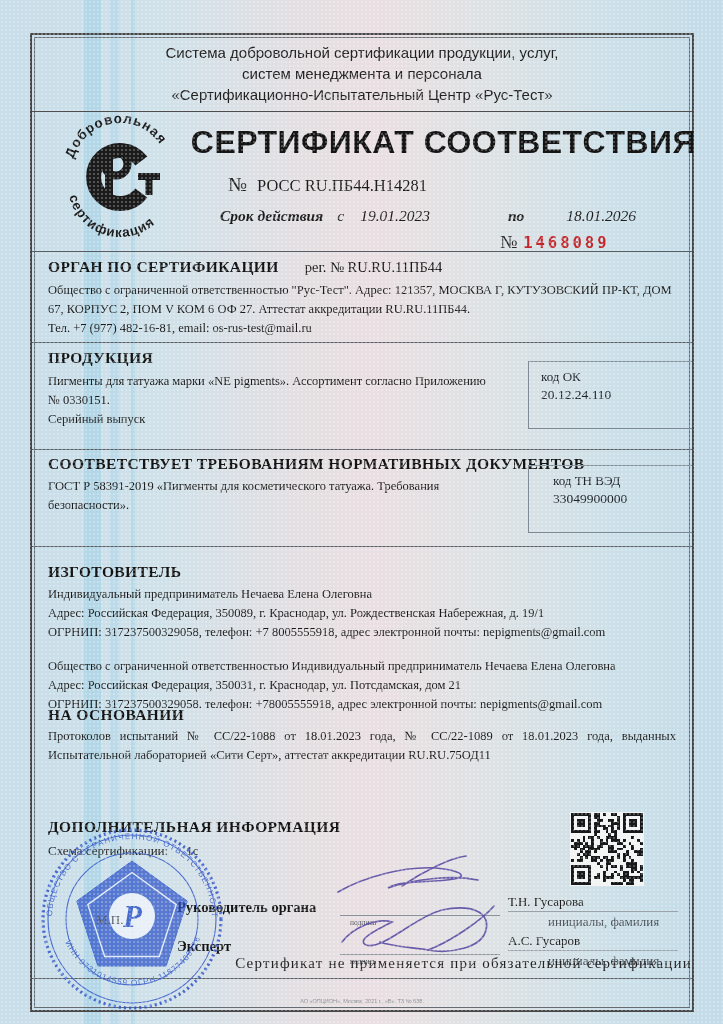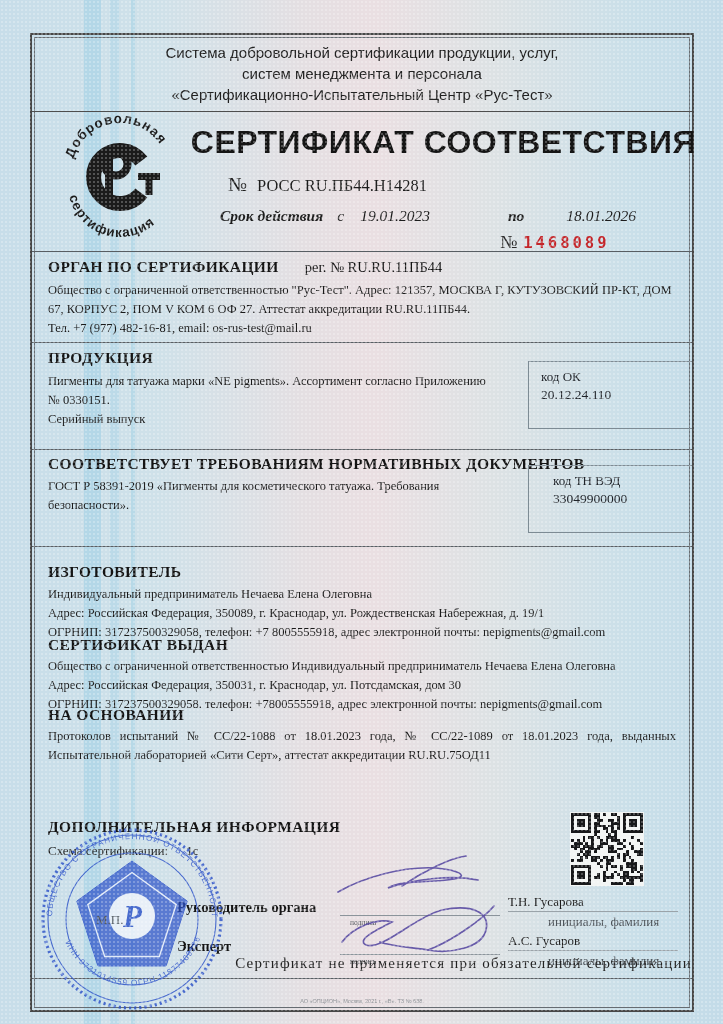--- a/index.html
+++ b/index.html
@@ -197,24 +197,23 @@
 
   <div class="rule r4"></div>
 
   <div class="sec-head man-head">ИЗГОТОВИТЕЛЬ</div>
   <div class="body-text man-text">
     <span>Индивидуальный предприниматель Нечаева Елена Олеговна</span>
     <span>Адрес: Российская Федерация, 350089, г. Краснодар, ул. Рождественская Набережная, д. 19/1</span>
     <span>ОГРНИП: 317237500329058, телефон: +7 8005555918, адрес электронной почты: nepigments@gmail.com</span>
   </div>
 
-  <div class="sec-head issued-head">СЕРТИФИКАТ ВЫДАН</div>
   <div class="body-text issued-text">
     <span>Общество с ограниченной ответственностью Индивидуальный предприниматель Нечаева Елена Олеговна</span>
-    <span>Адрес: Российская Федерация, 350031, г. Краснодар, ул. Потсдамская, дом 30</span>
+    <span>Адрес: Российская Федерация, 350031, г. Краснодар, ул. Потсдамская, дом 21</span>
     <span>ОГРНИП: 317237500329058. телефон: +78005555918, адрес электронной почты: nepigments@gmail.com</span>
   </div>
 
   <div class="sec-head basis-head">НА ОСНОВАНИИ</div>
   <div class="body-text basis-text">
     <span class="just">Протоколов испытаний № СС/22-1088 от 18.01.2023 года, № СС/22-1089 от 18.01.2023 года, выданных</span>
     <span>Испытательной лабораторией «Сити Серт», аттестат аккредитации RU.RU.75ОД11</span>
   </div>
 
   <div class="sec-head add-head">ДОПОЛНИТЕЛЬНАЯ ИНФОРМАЦИЯ</div>

